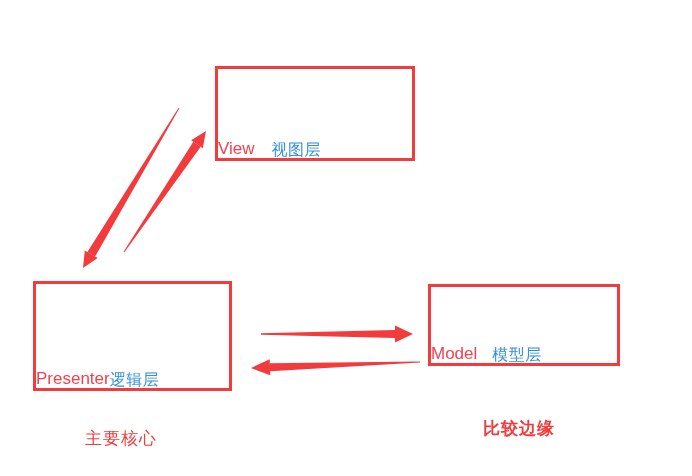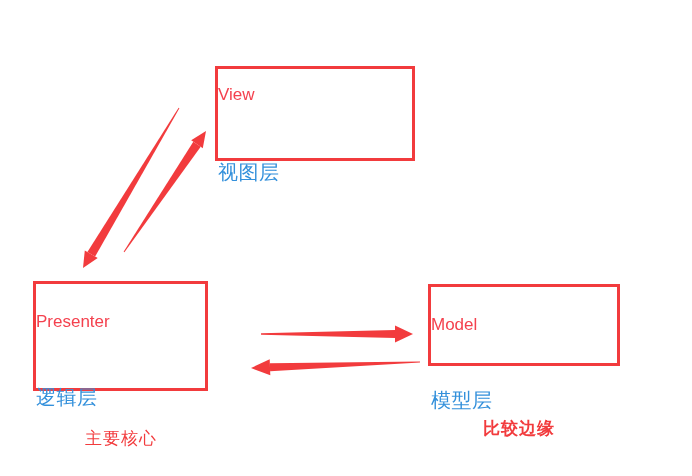--- a/index.html
+++ b/index.html
@@ -22,39 +22,39 @@
     left:0;top:0;
     width:692px;height:476px;
     pointer-events:none;
   }
   .mbox{
     position:absolute;
     box-sizing:border-box;
     border:3px solid var(--red);
     background:#ffffff;
     display:flex;
-    flex-direction:column;
-    align-items:flex-start;
+    flex-direction:row;
+    align-items:flex-end;
   }
   .mbox .title{
     color:var(--title-red);
     font-size:17px;
     line-height:18px;
     white-space:nowrap;
   }
   .mbox .subtitle{
     color:var(--blue);
-    font-size:20px;
+    font-size:16px;
     line-height:17px;
     letter-spacing:0.5px;
     white-space:nowrap;
     margin-top:43px;
   }
   #box-view{left:215px;top:66px;width:200px;height:95px;padding:17px 36px 0 0;gap:17px;}
-  #box-presenter{left:33px;top:281px;width:175px;height:110px;padding:29px 20px 0 0;gap:15px;}
+  #box-presenter{left:33px;top:281px;width:199px;height:110px;padding:29px 20px 0 0;gap:0;}
   #box-model{left:428px;top:284px;width:192px;height:82px;padding:29px 20px 0 0;gap:15px;}
   .note{
     position:absolute;
     color:var(--red);
     font-size:17px;
     letter-spacing:1px;
     white-space:nowrap;
   }
   #note-presenter{left:85px;top:427px;text-align:center;}
   #note-model{left:483px;top:417px;font-weight:bold;}

